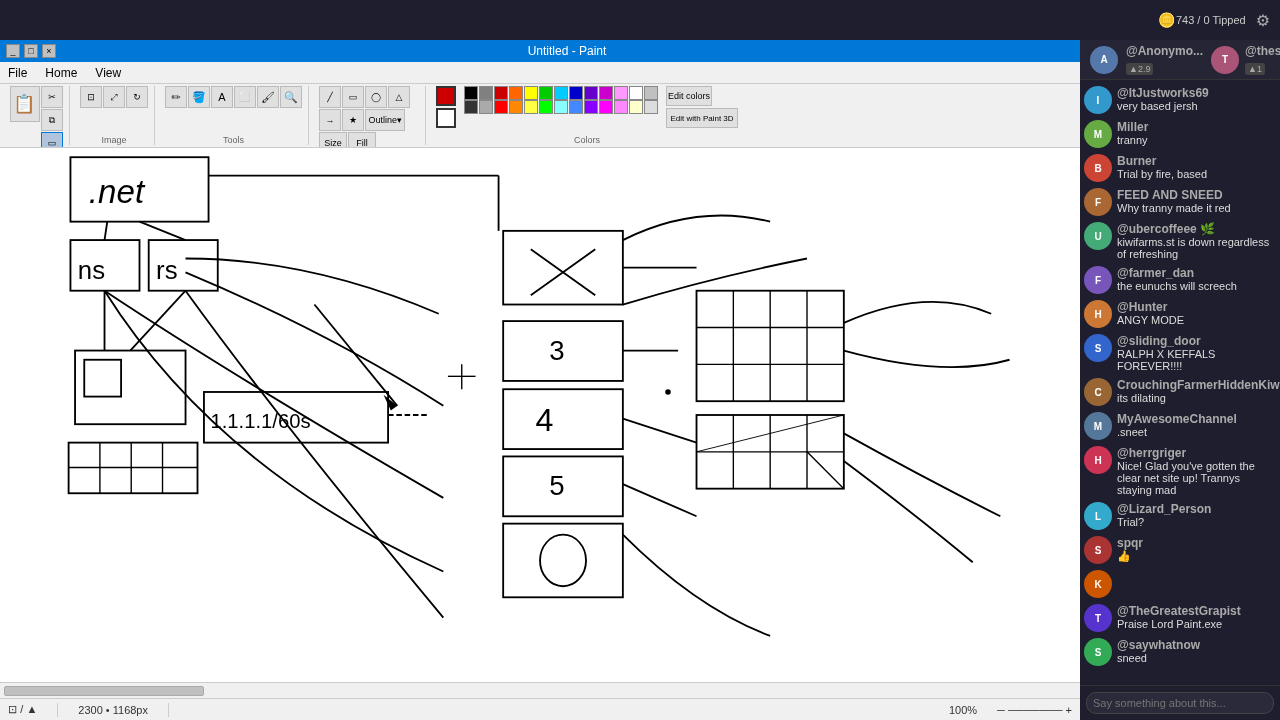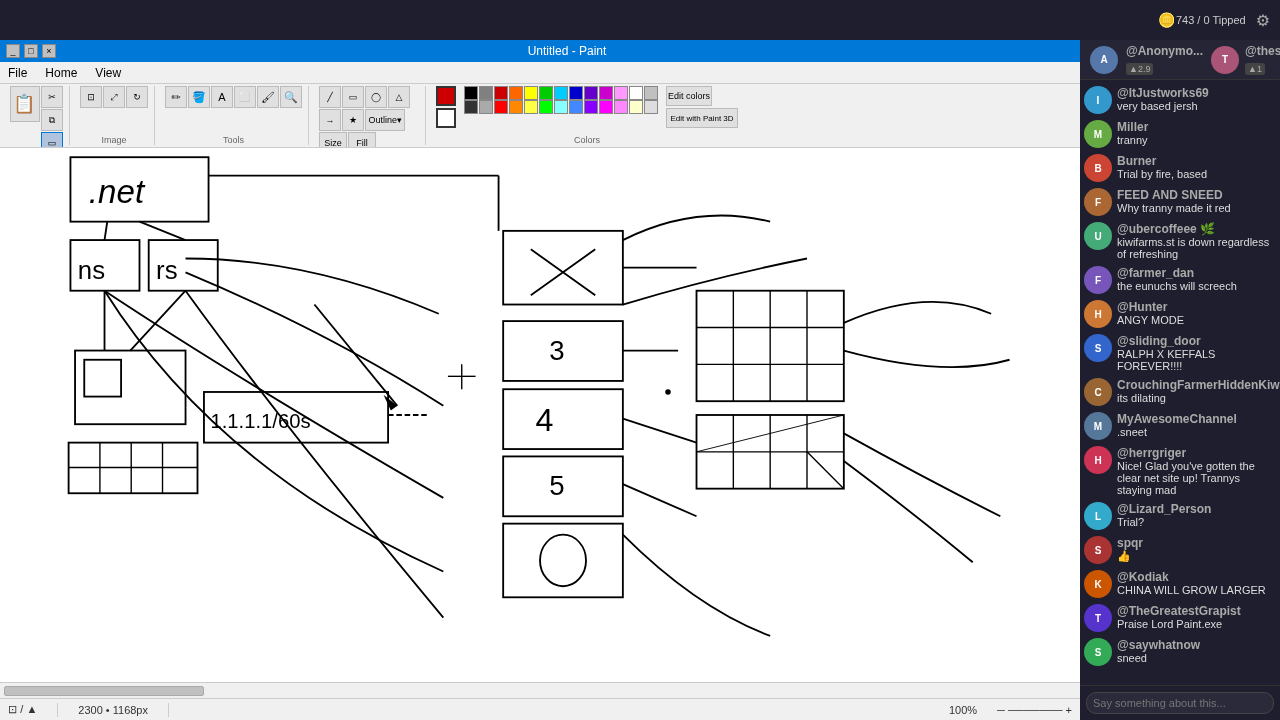--- a/index.html
+++ b/index.html
@@ -652,24 +652,20 @@
       <div class="chat-message">
         <div class="chat-avatar" style="background:#aa3333;">S</div>
         <div class="chat-content">
           <div class="chat-username">spqr</div>
           <div class="chat-text">👍</div>
         </div>
       </div>
 
       <div class="chat-message">
         <div class="chat-avatar" style="background:#cc5500;">K</div>
-        <div class="chat-content">
-          <div class="chat-username">@Kodiak</div>
-          <div class="chat-text">CHINA WILL GROW LARGER</div>
-        </div>
       </div>
 
       <div class="chat-message">
         <div class="chat-avatar" style="background:#5533cc;">T</div>
         <div class="chat-content">
           <div class="chat-username">@TheGreatestGrapist</div>
           <div class="chat-text">Praise Lord Paint.exe</div>
         </div>
       </div>
 

